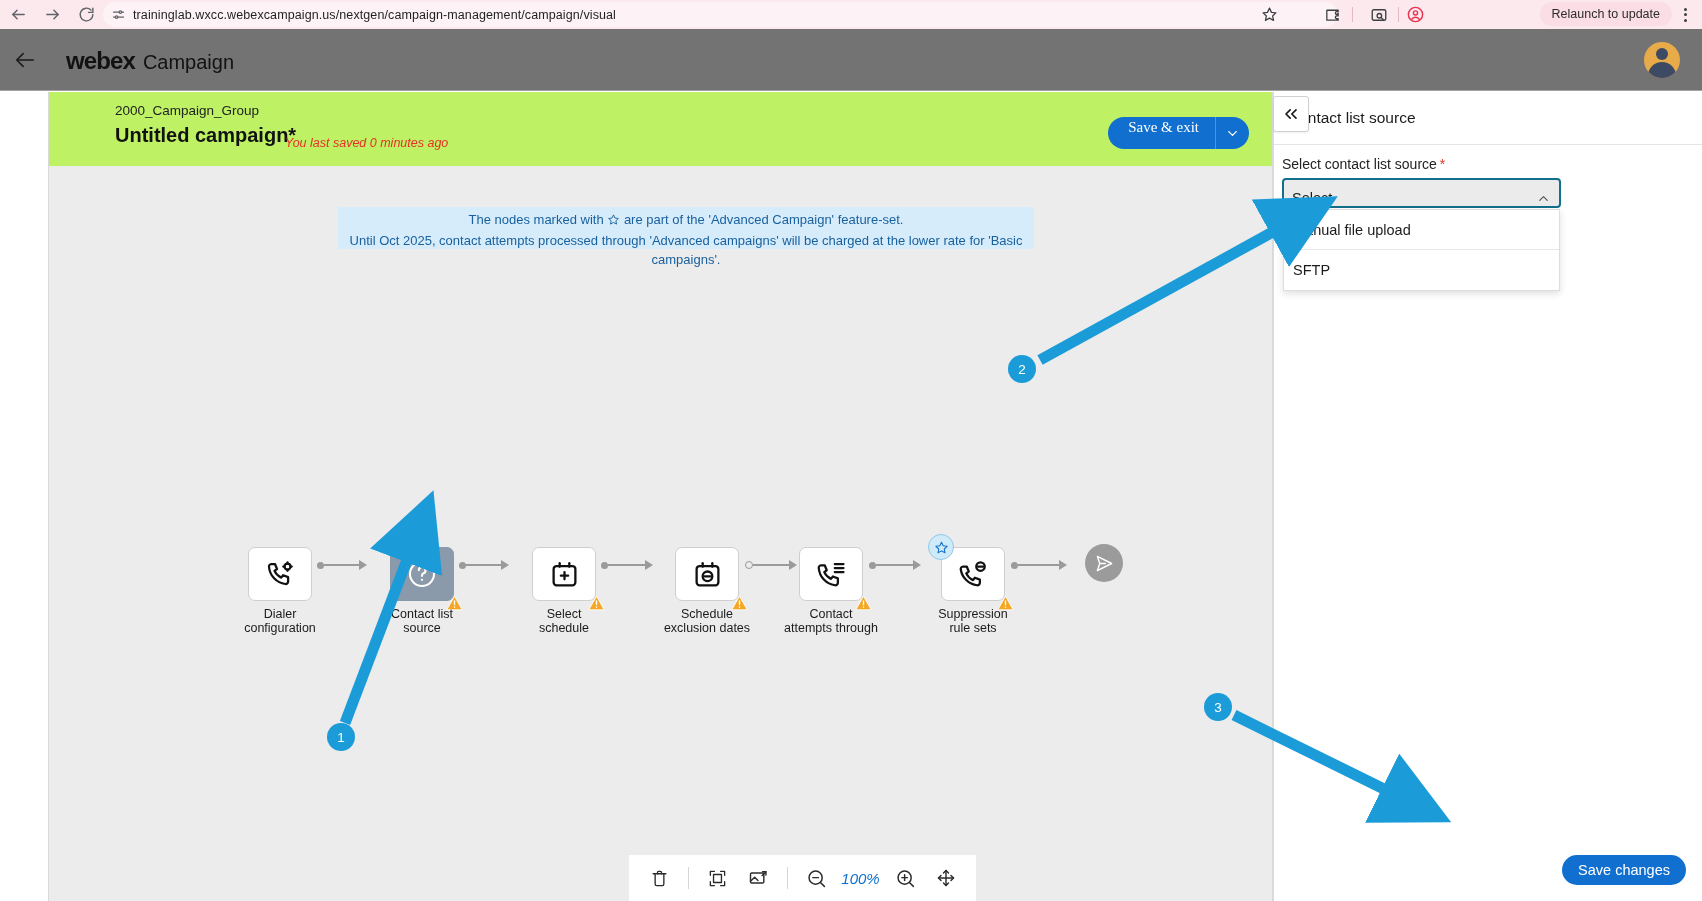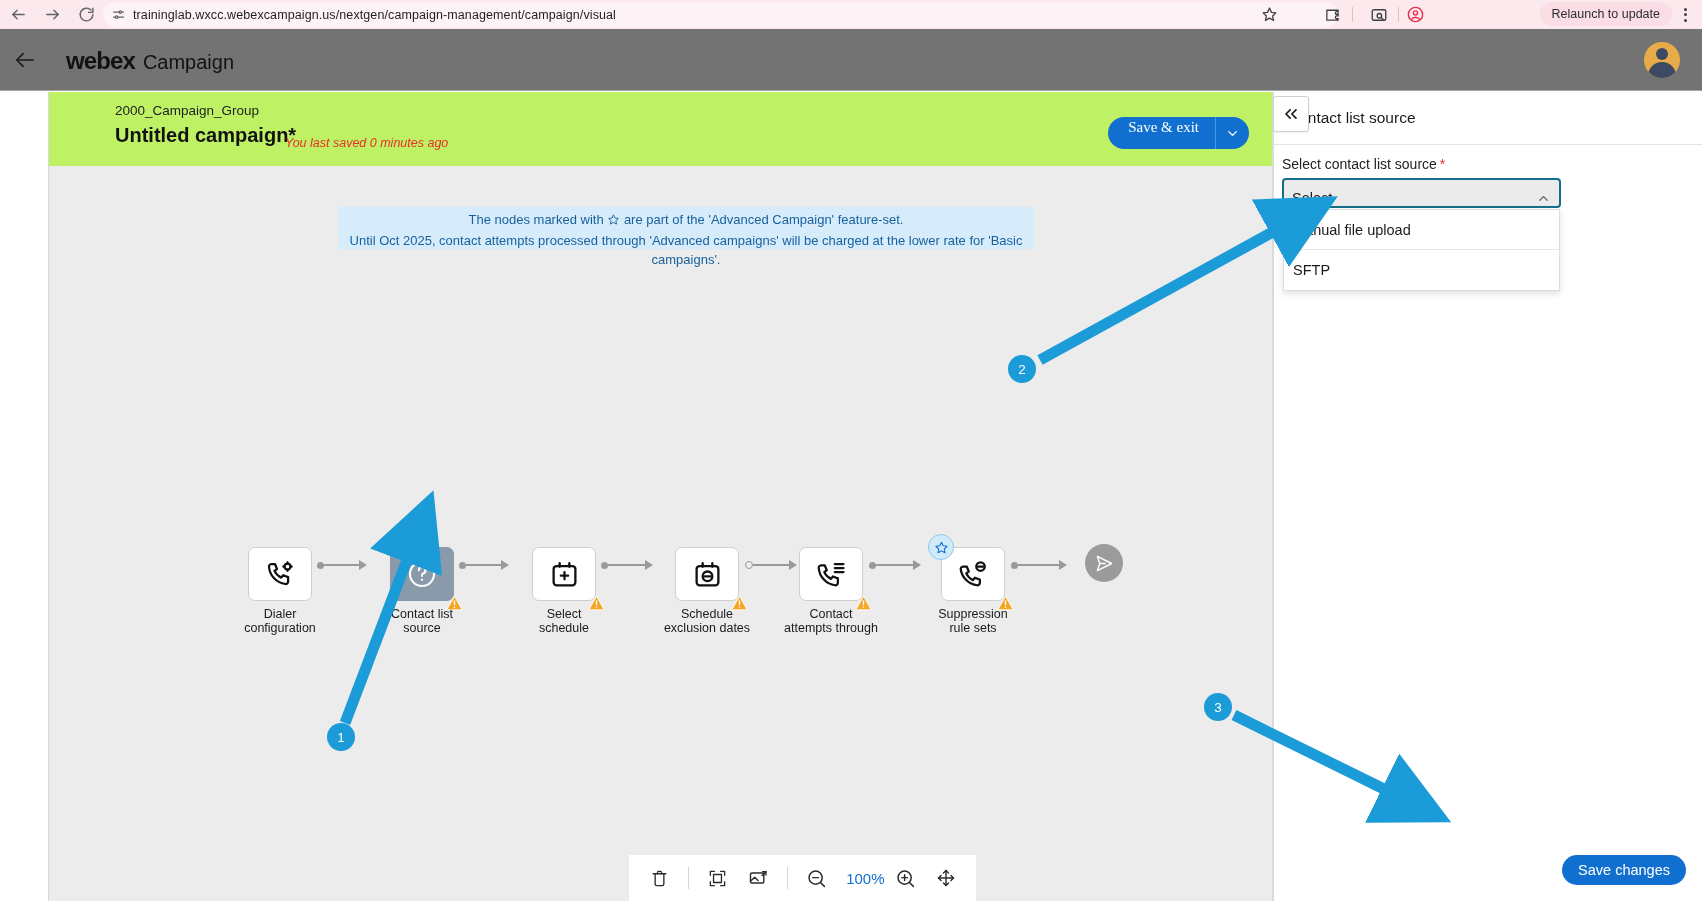--- a/index.html
+++ b/index.html
@@ -122,21 +122,21 @@
     display:flex; align-items:center; justify-content:center; color:#fff;
   }
 
   
   #canvas-toolbar{
     position:absolute; left:580px; bottom:0; width:347px; height:46px;
     background:#ffffff; display:flex; align-items:center; justify-content:center; gap:0;
   }
   .tool{ width:41px; height:40px; display:flex; align-items:center; justify-content:center; color:#2b2b2b; cursor:pointer; }
   .tool-sep{ width:1px; height:22px; background:#d6d6d6; margin:0 8px; }
-  #zoom-level{ font-size:15px; color:#1170cf; width:48px; text-align:right; cursor:default; }
+  #zoom-level{ font-size:15px; color:#1170cf; width:48px; text-align:center; cursor:default;font-style:italic; }
 
   
   #side-panel{
     position:absolute; left:1273px; top:92px; width:429px; height:809px;
     background:#ffffff; border-left:1px solid #dcdcdc;
   }
   #panel-header{
     position:absolute; left:0; top:0; width:100%; height:53px;
     display:flex; align-items:center; padding-left:14px; border-bottom:1px solid #e4e4e4;
   }

